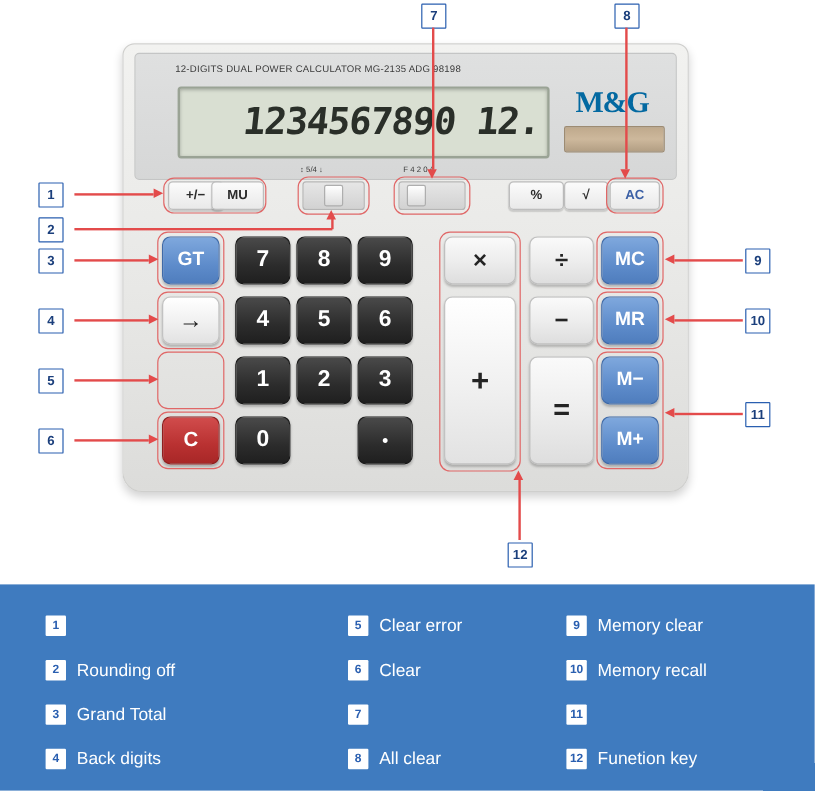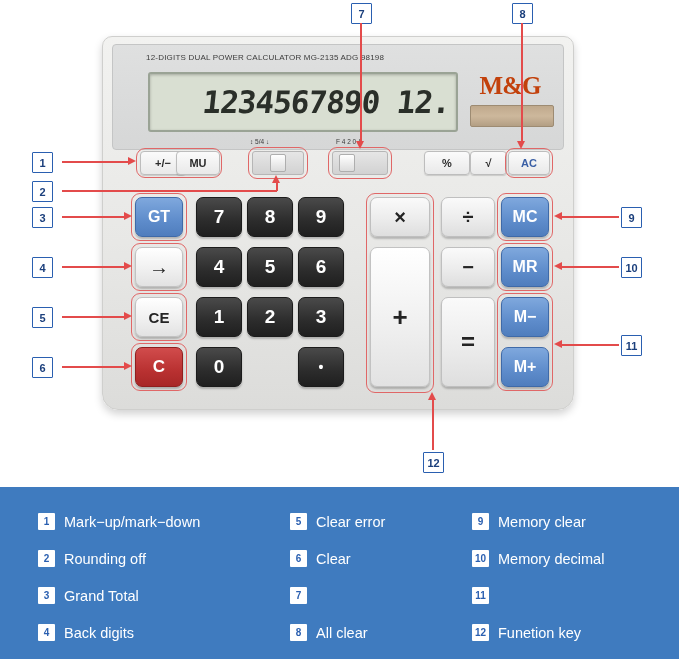--- a/index.html
+++ b/index.html
@@ -25,21 +25,21 @@
     background:linear-gradient(180deg,#dfe0e0 0%,#d6d7d7 100%);
     border:1px solid #c4c5c5;border-radius:4px;
   }
   .brand-tag{
     position:absolute;left:146px;top:53px;width:270px;height:12px;
     font-size:8px;color:#3b3b3b;letter-spacing:.2px;white-space:nowrap;
   }
   .mg-logo{
     position:absolute;left:470px;top:72px;width:80px;height:26px;
     font-family:"Liberation Serif", serif;
-    font-weight:bold;font-size:25px;color:#c2410c;letter-spacing:-1px;
+    font-weight:bold;font-size:25px;color:#0369a1;letter-spacing:-1px;
     text-align:center;
   }
   .solar{
     position:absolute;left:470px;top:105px;width:82px;height:20px;
     background:linear-gradient(180deg,#bfa98c 0%,#cdb89c 50%,#b39f84 100%);
     border:1px solid #9d8b72;border-radius:2px;
   }
 
   
   .lcd-frame{
@@ -183,21 +183,20 @@
   <div class="sw" style="left:332px;top:151px;width:54px;">
     <div class="knob" style="left:6px;"></div>
   </div>
 
   <div class="key-small" style="left:424px;top:151px;width:44px;">%</div>
   <div class="key-small" style="left:470px;top:151px;width:35px;">√</div>
   <div class="key-small" style="left:508px;top:151px;width:40px;color:#3a5fa5;">AC</div>
 
   <div class="key k-blue" style="left:135px;top:197px;width:46px;height:38px;">GT</div>
   <div class="key k-white" style="left:135px;top:247px;width:46px;height:38px;">→</div>
-  <div class="key k-white" style="left:135px;top:297px;width:46px;height:38px;font-size:15px;">CE</div>
   <div class="key k-red" style="left:135px;top:347px;width:46px;height:38px;">C</div>
 
   <div class="key k-dark" style="left:196px;top:197px;width:44px;height:38px;">7</div>
   <div class="key k-dark" style="left:247px;top:197px;width:44px;height:38px;">8</div>
   <div class="key k-dark" style="left:298px;top:197px;width:44px;height:38px;">9</div>
 
   <div class="key k-dark" style="left:196px;top:247px;width:44px;height:38px;">4</div>
   <div class="key k-dark" style="left:247px;top:247px;width:44px;height:38px;">5</div>
   <div class="key k-dark" style="left:298px;top:247px;width:44px;height:38px;">6</div>
 
@@ -279,42 +278,41 @@
 
   <div class="marker" style="left:423px;top:452px;">12</div>
   <div class="arrow v" style="left:432px;top:398px;height:52px;"></div>
   <div class="ahead up" style="left:428px;top:392px;"></div>
 
   <div class="legend">
     <div class="legend-grid">
 
       <div class="lg-item">
         <span class="lg-num">1</span>
-        <span class="lg-text">Mark−up/mark−down</span>
       </div>
       <div class="lg-item">
         <span class="lg-num">5</span>
         <span class="lg-text">Clear error</span>
       </div>
       <div class="lg-item">
         <span class="lg-num">9</span>
         <span class="lg-text">Memory clear</span>
       </div>
 
       <div class="lg-item">
         <span class="lg-num">2</span>
         <span class="lg-text">Rounding off</span>
       </div>
       <div class="lg-item">
         <span class="lg-num">6</span>
         <span class="lg-text">Clear</span>
       </div>
       <div class="lg-item">
         <span class="lg-num">10</span>
-        <span class="lg-text">Memory decimal</span>
+        <span class="lg-text">Memory recall</span>
       </div>
 
       <div class="lg-item">
         <span class="lg-num">3</span>
         <span class="lg-text">Grand Total</span>
       </div>
       <div class="lg-item">
         <span class="lg-num">7</span>
       </div>
       <div class="lg-item">

